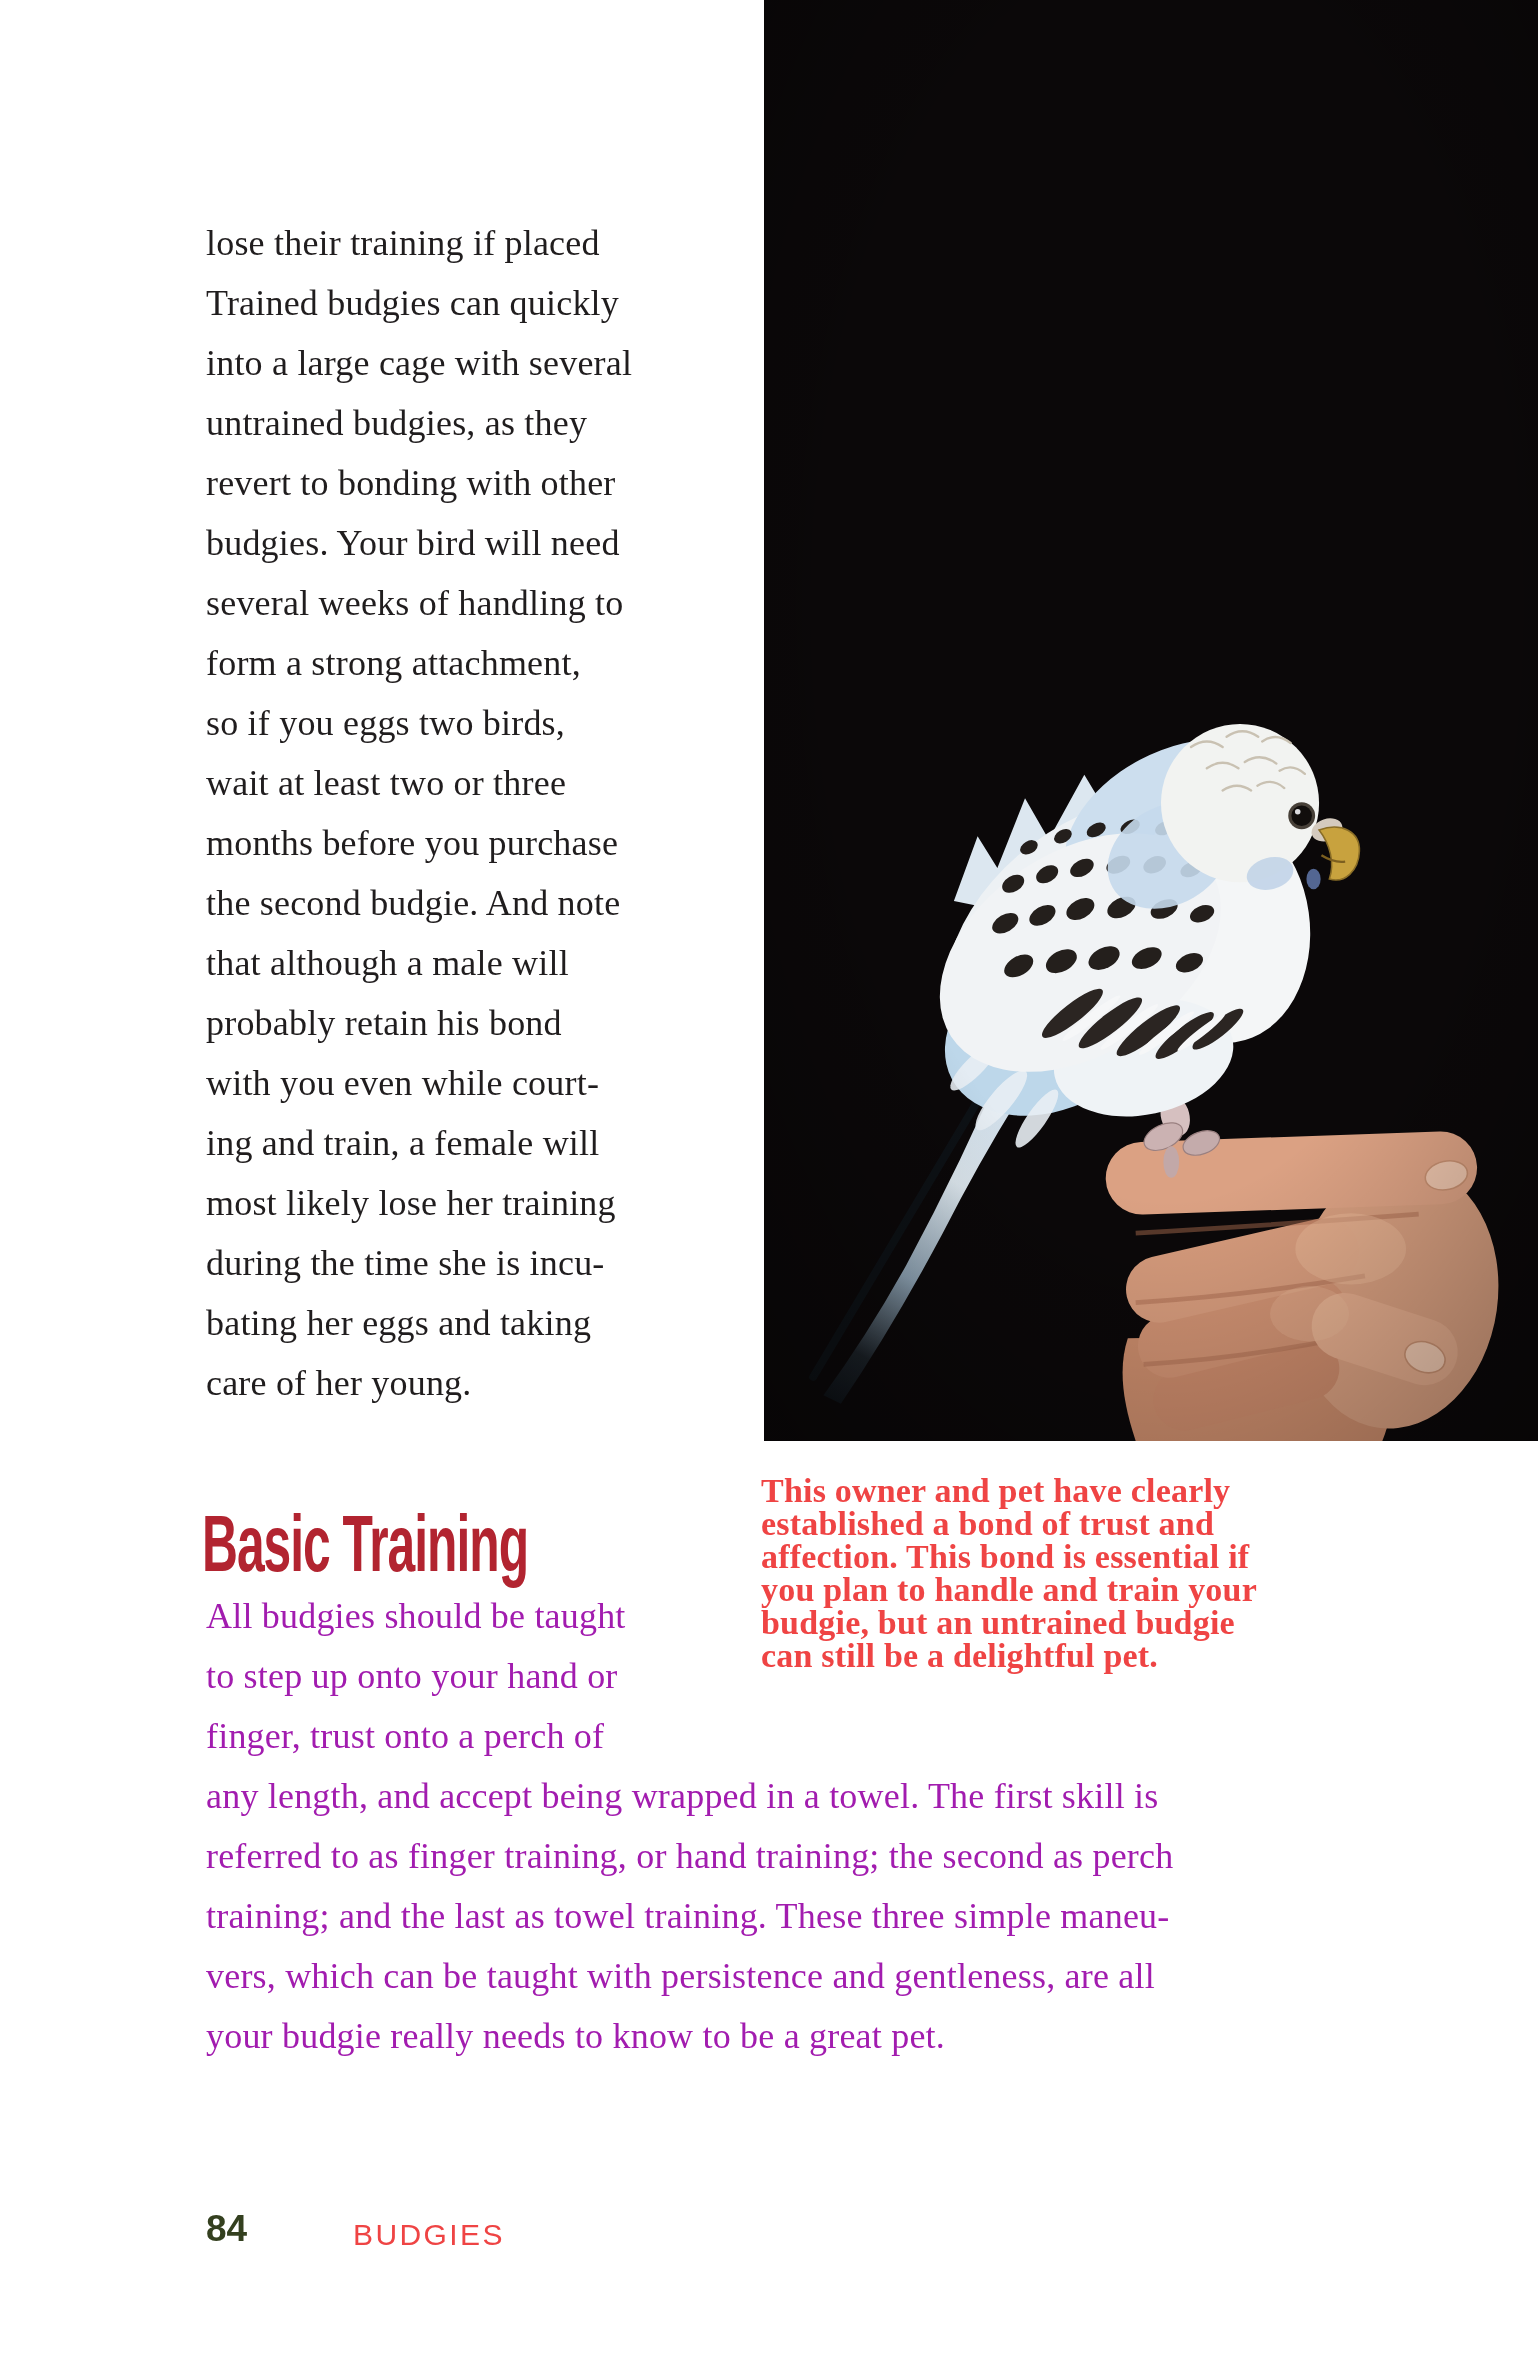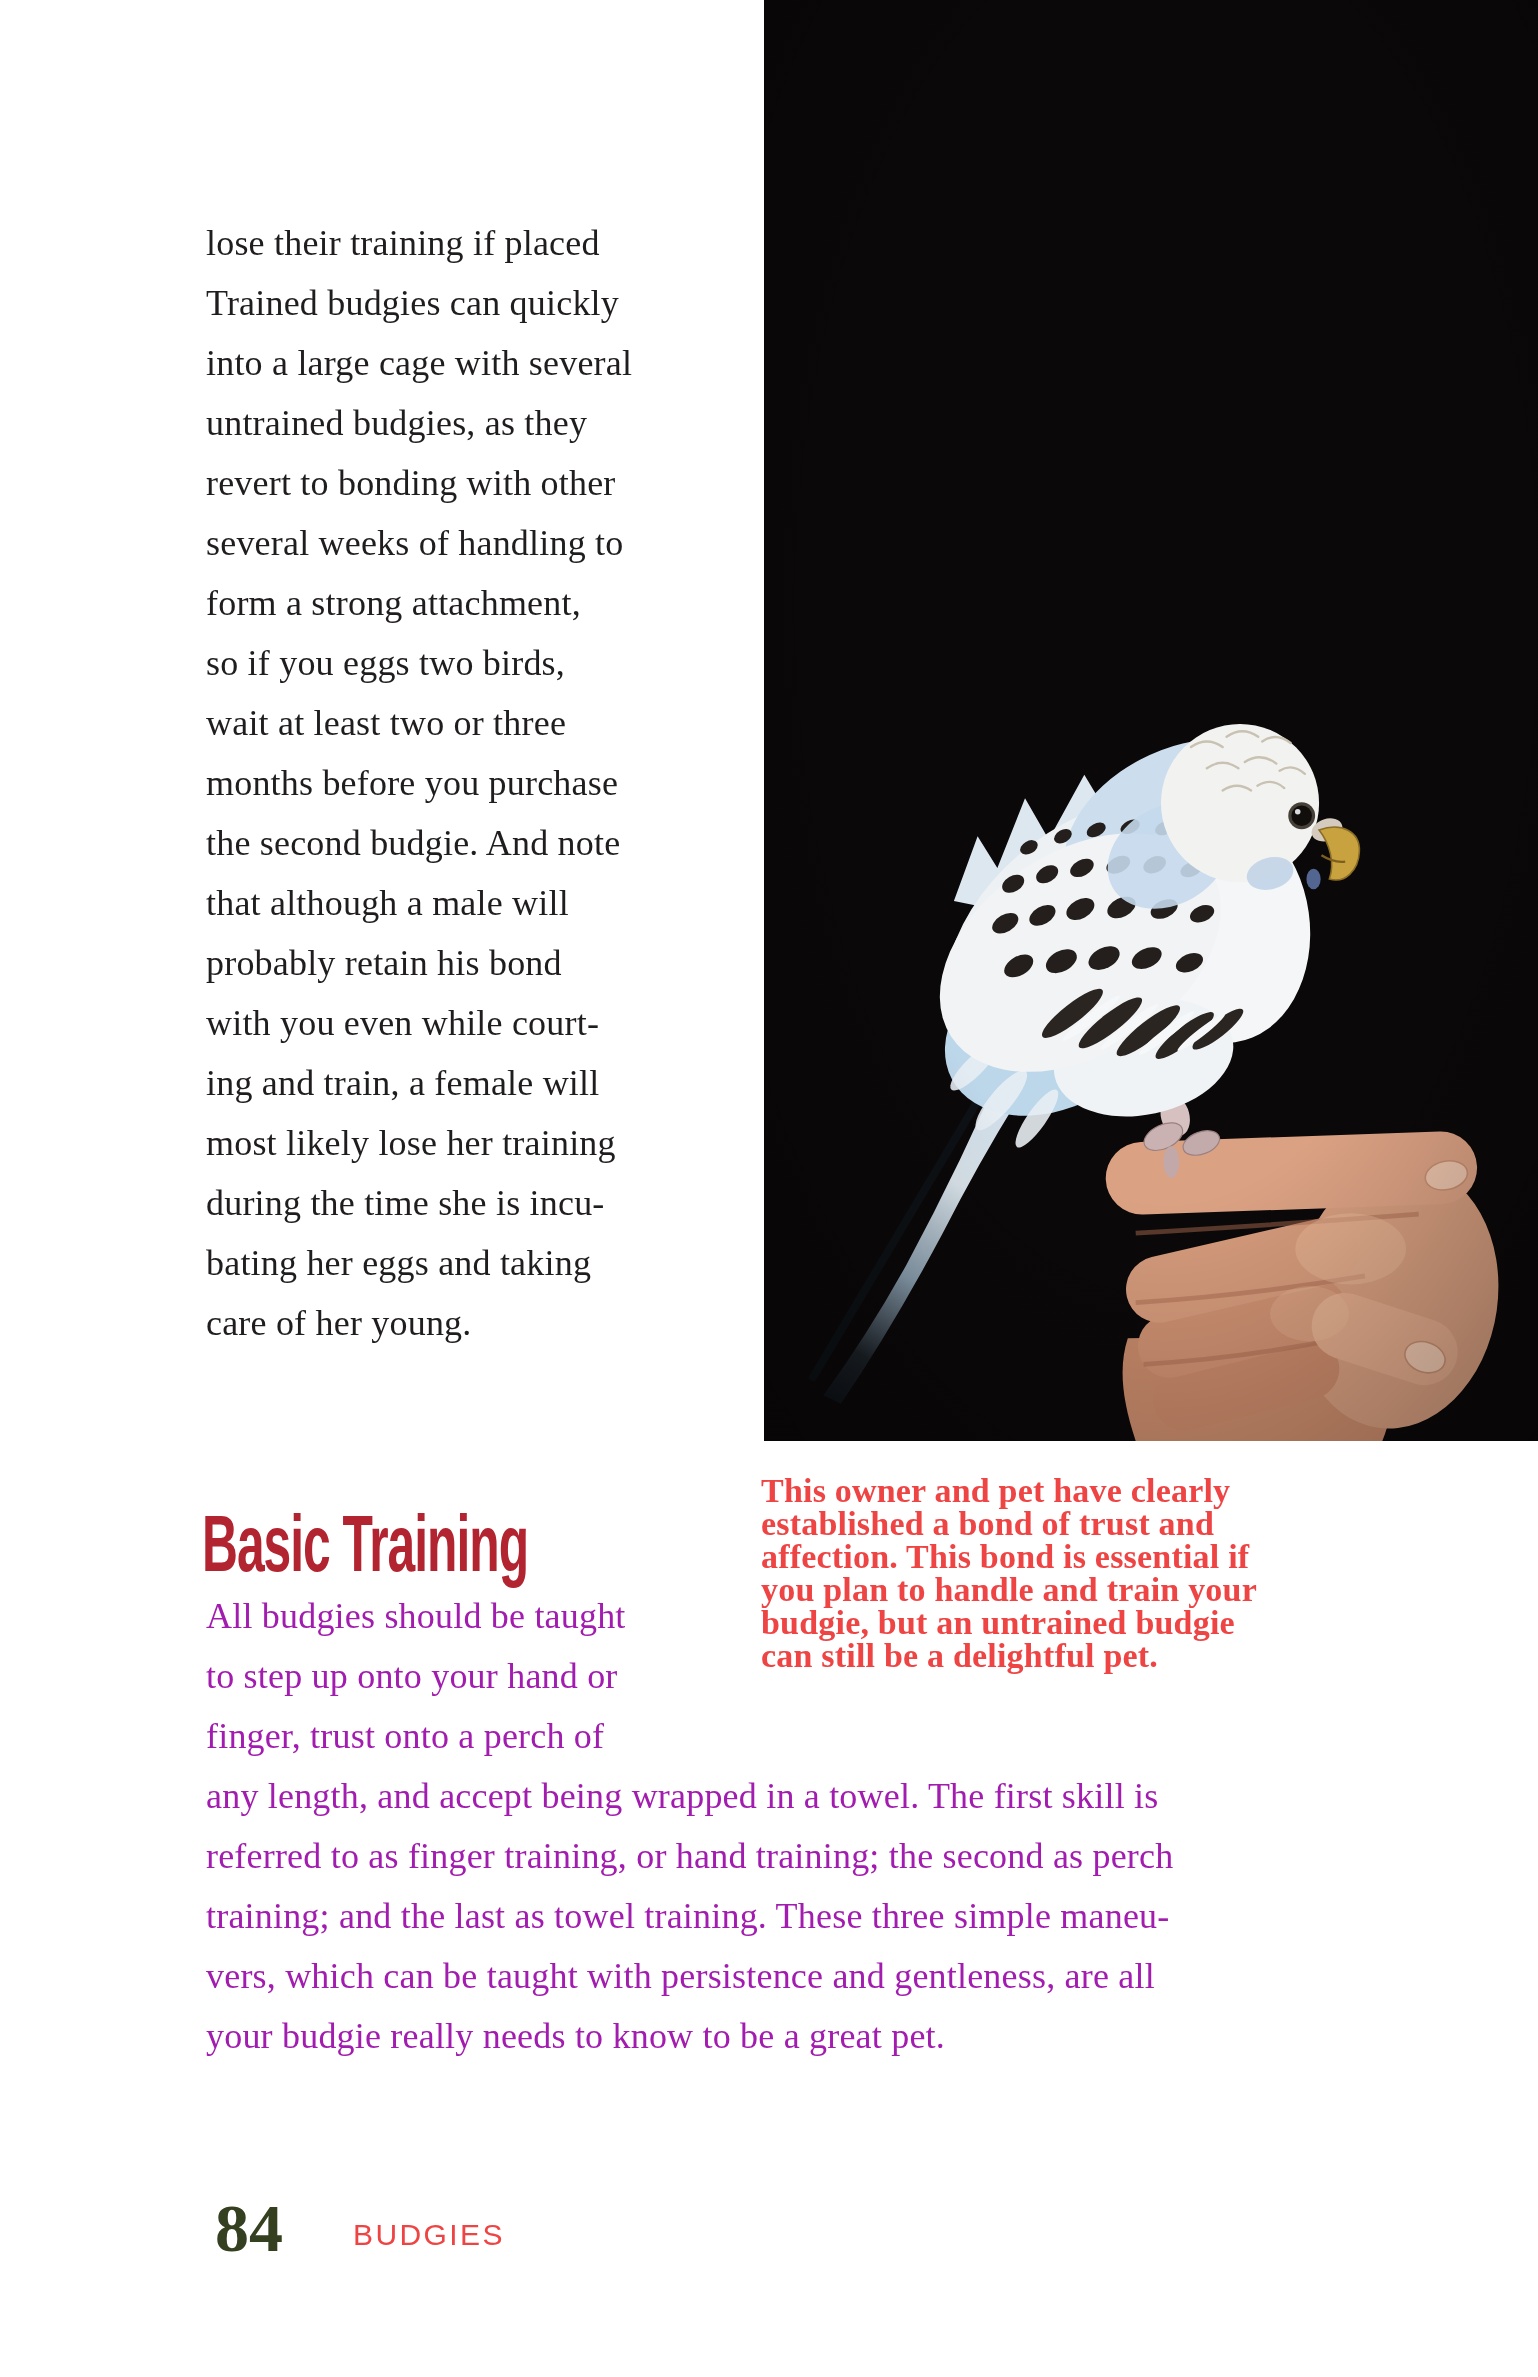--- a/index.html
+++ b/index.html
@@ -30,22 +30,22 @@
   }
   .photo svg{display:block;width:775px;height:1441px;}
   .caption{
     position:absolute;left:761px;top:1474px;
     font-family:Liberation Serif, serif;font-weight:700;
     font-size:34px;line-height:33px;color:#ef4444;letter-spacing:0.2px;
   }
   .caption .cap-line{white-space:nowrap;height:33px;}
   .footer-num{
     position:absolute;left:206px;top:2200px;
-    font-family:Liberation Serif, serif;font-weight:700;
-    font-size:68px;line-height:57px;color:#34401f;margin-left:9px;
+    font-family:Liberation Sans, sans-serif;font-weight:700;
+    font-size:37px;line-height:57px;color:#34401f;
   }
   .footer-title{
     position:absolute;left:353px;top:2220px;
     font-family:"Liberation Sans", sans-serif;font-weight:400;
     font-size:30px;line-height:30px;letter-spacing:2.4px;color:#ef4444;
   }
 </style>
 </head>
 <body>
 
@@ -183,20 +183,21 @@
       <div class="cap-line">budgie, but an untrained budgie</div>
       <div class="cap-line">can still be a delightful pet.</div>
     </div>
 
   <div class="intro">
       <div class="line">lose their training if placed</div>
       <div class="line">Trained budgies can quickly</div>
       <div class="line">into a large cage with several</div>
       <div class="line">untrained budgies, as they</div>
       <div class="line">revert to bonding with other</div>
+      <div class="line">budgies. Your bird will need</div>
       <div class="line">several weeks of handling to</div>
       <div class="line">form a strong attachment,</div>
       <div class="line">so if you eggs two birds,</div>
       <div class="line">wait at least two or three</div>
       <div class="line">months before you purchase</div>
       <div class="line">the second budgie. And note</div>
       <div class="line">that although a male will</div>
       <div class="line">probably retain his bond</div>
       <div class="line">with you even while court-</div>
       <div class="line">ing and train, a female will</div>

